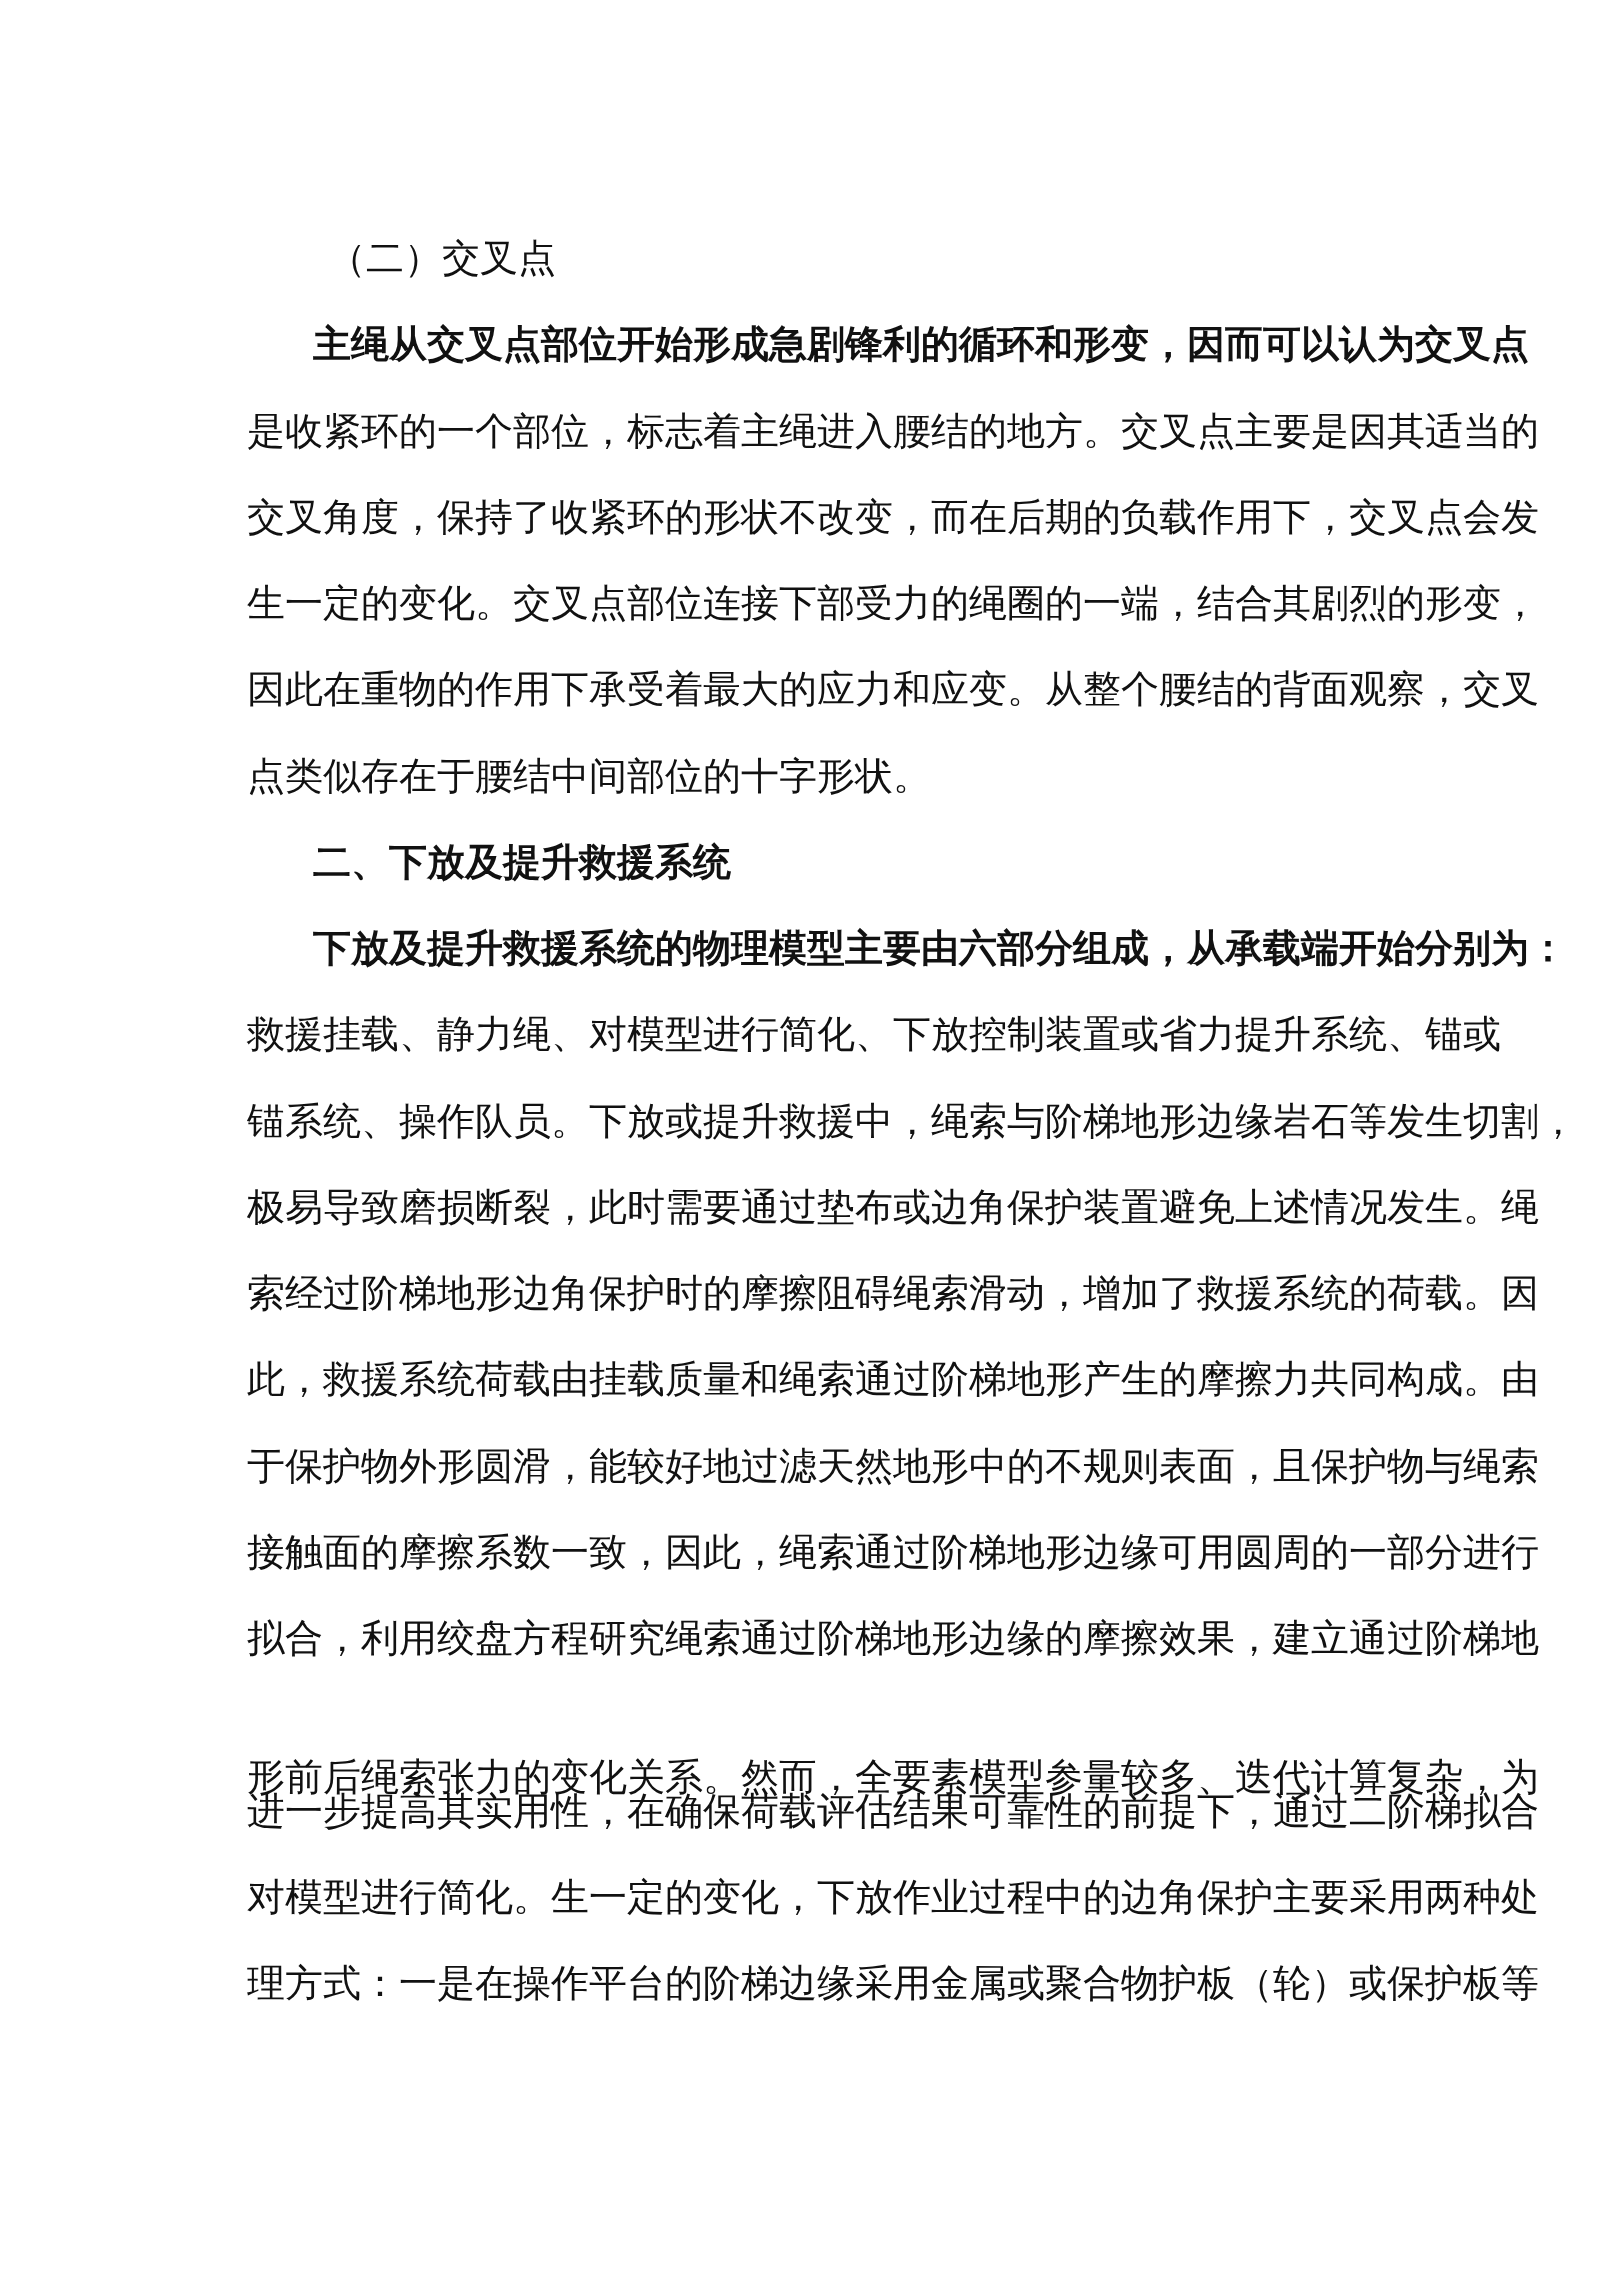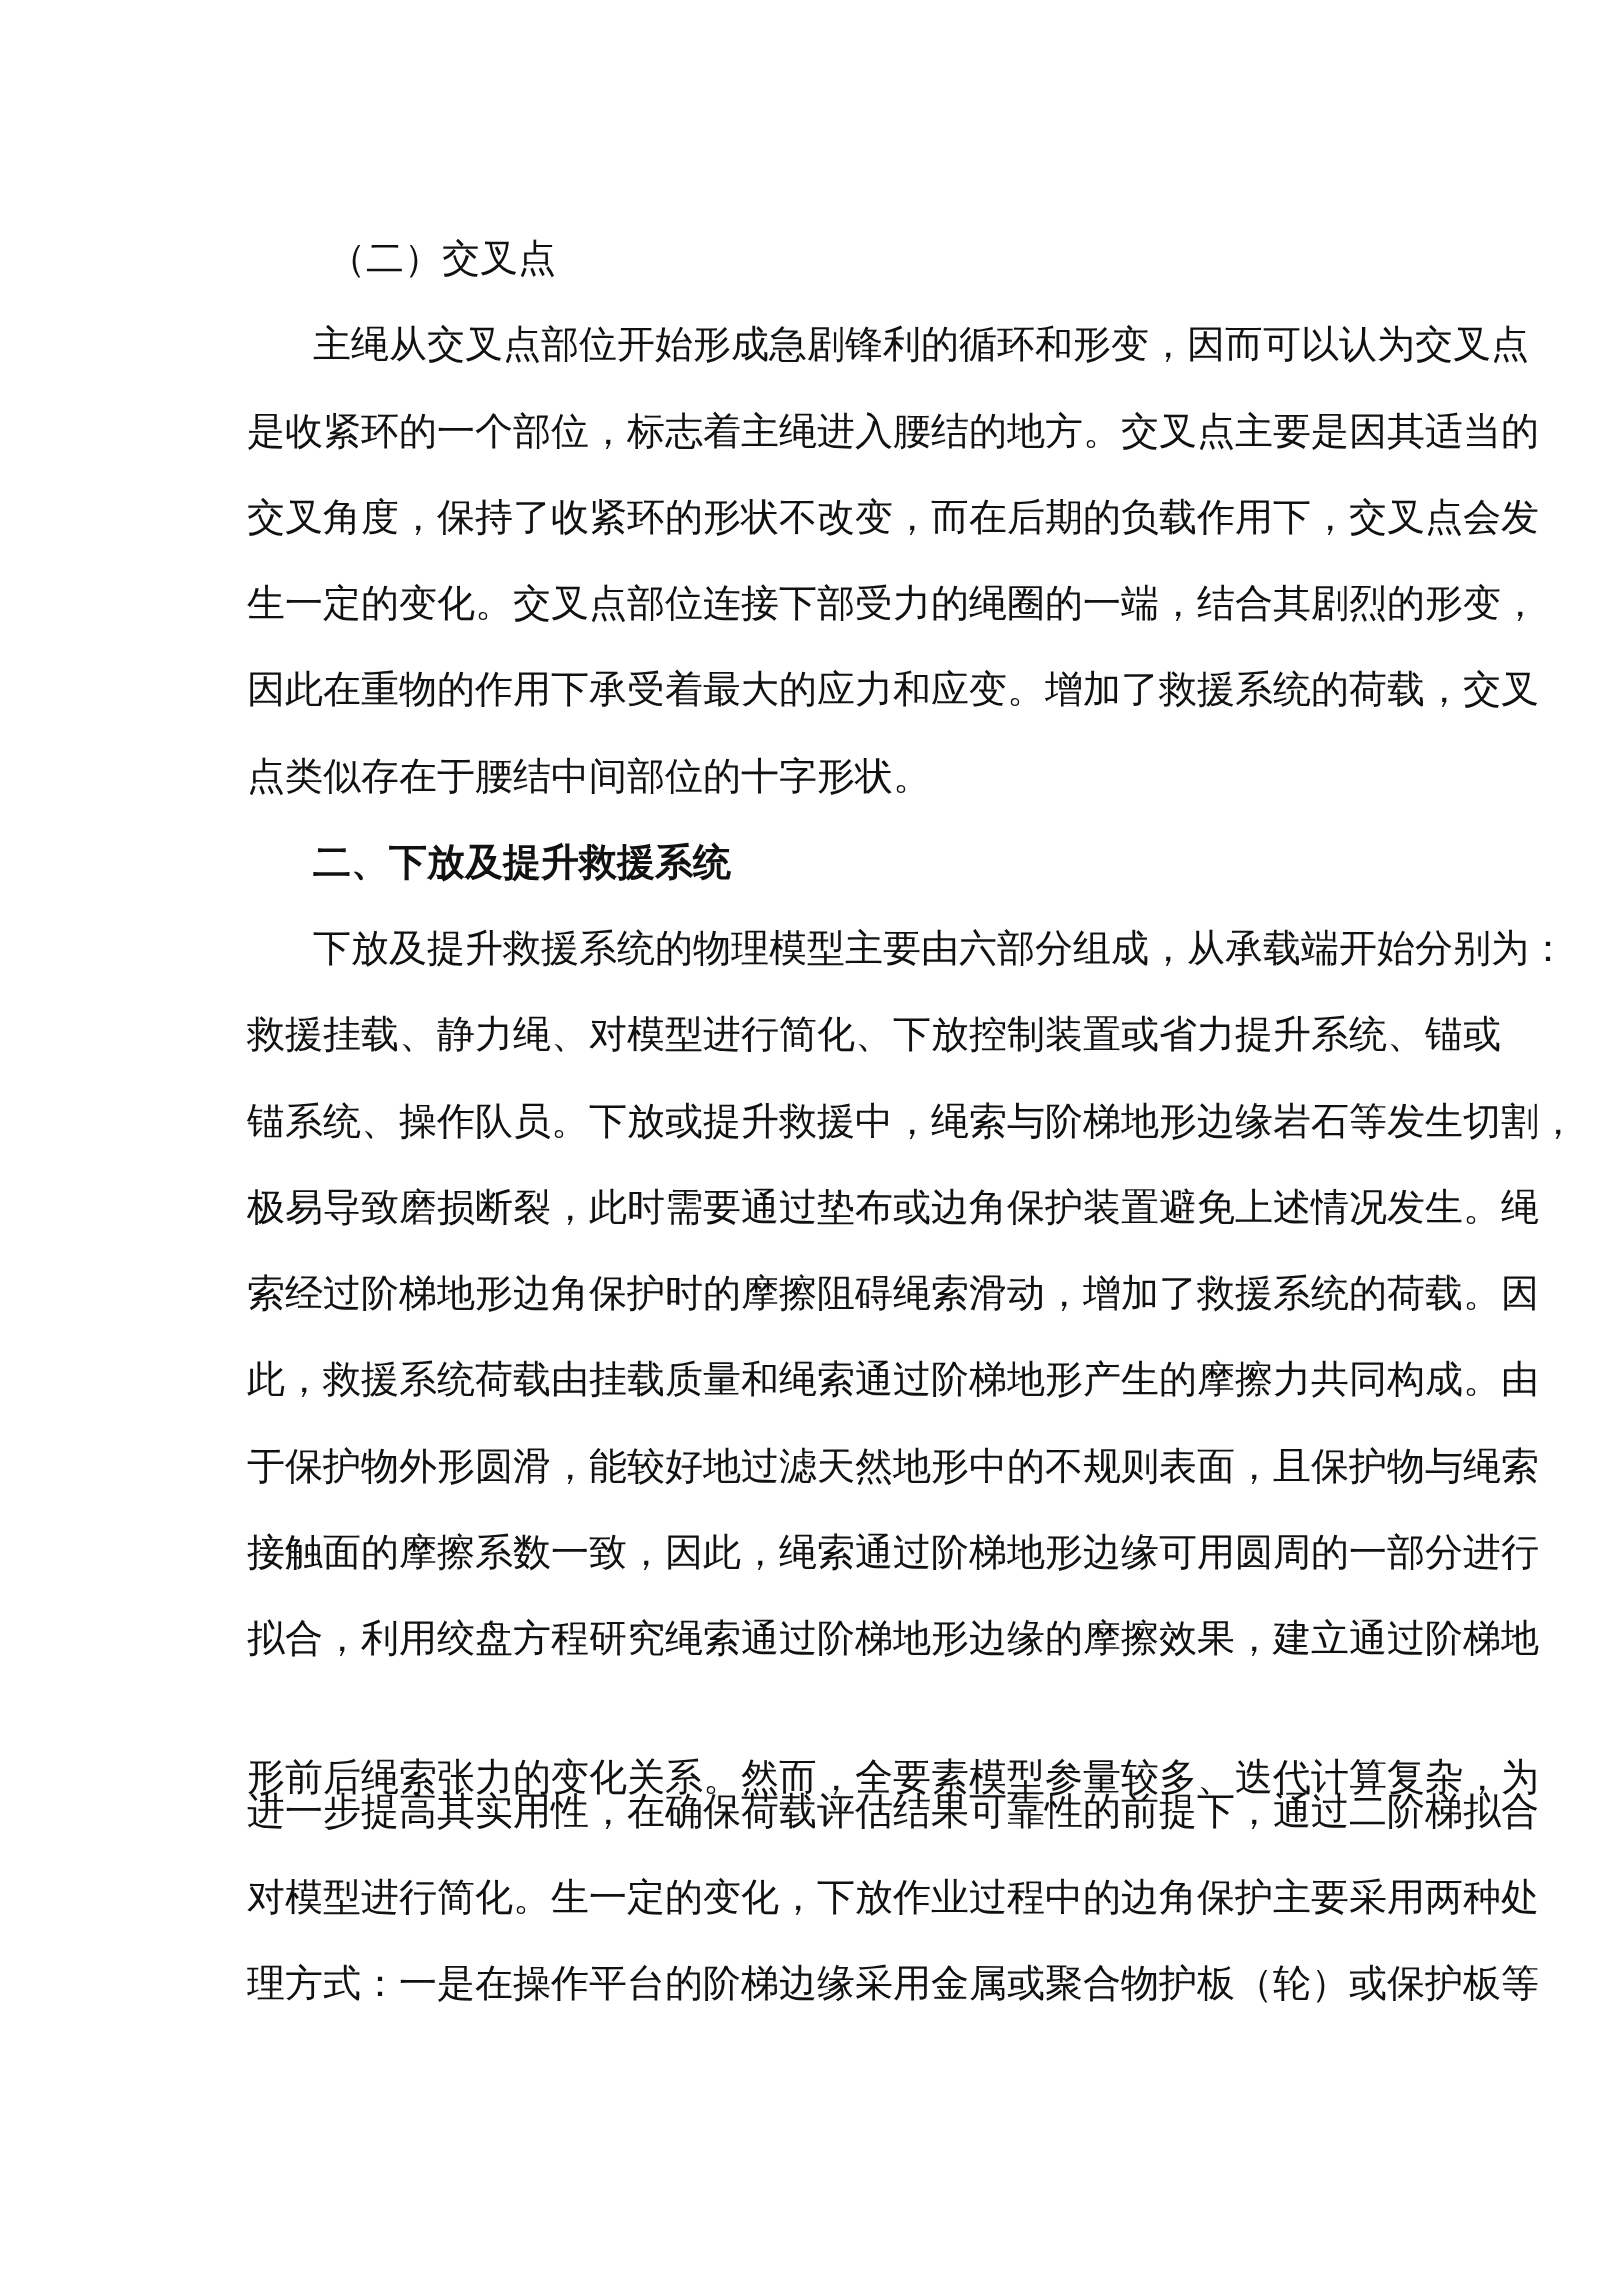--- a/index.html
+++ b/index.html
@@ -28,37 +28,37 @@
       font-size: 38px;
       line-height: 39px;
       white-space: nowrap;
       letter-spacing: 0;
     }
     .justify {
       width: 1111px;
       text-align: justify;
       text-align-last: justify;
     }
-    .indent { left: 66px; }
+    .indent { left: 66px; font-weight: bold; }
     .indent.justify { width: 1046px; }
     .subhead { left: 81px; }
     .bold { font-weight: bold; }
   </style>
 </head>
 <body>
 
 <div class="page">
 
   <div class="line subhead" style="top:239px;">（二）交叉点</div>
 
   <div class="line indent justify" style="top:325px;">主绳从交叉点部位开始形成急剧锋利的循环和形变，因而可以认为交叉点</div>
   <div class="line justify" style="top:412px;">是收紧环的一个部位，标志着主绳进入腰结的地方。交叉点主要是因其适当的</div>
   <div class="line justify" style="top:498px;">交叉角度，保持了收紧环的形状不改变，而在后期的负载作用下，交叉点会发</div>
   <div class="line justify" style="top:584px;">生一定的变化。交叉点部位连接下部受力的绳圈的一端，结合其剧烈的形变，</div>
-  <div class="line justify" style="top:670px;">因此在重物的作用下承受着最大的应力和应变。增加了救援系统的荷载，交叉</div>
+  <div class="line justify" style="top:670px;">因此在重物的作用下承受着最大的应力和应变。从整个腰结的背面观察，交叉</div>
   <div class="line" style="top:757px;">点类似存在于腰结中间部位的十字形状。</div>
 
   <div class="line indent bold" style="top:843px;">二、下放及提升救援系统</div>
 
   <div class="line indent justify" style="top:929px;">下放及提升救援系统的物理模型主要由六部分组成，从承载端开始分别为：</div>
   <div class="line justify" style="top:1015px;">救援挂载、静力绳、对模型进行简化、下放控制装置或省力提升系统、锚或</div>
   <div class="line justify" style="top:1102px;">锚系统、操作队员。下放或提升救援中，绳索与阶梯地形边缘岩石等发生切割，</div>
   <div class="line justify" style="top:1188px;">极易导致磨损断裂，此时需要通过垫布或边角保护装置避免上述情况发生。绳</div>
   <div class="line justify" style="top:1274px;">索经过阶梯地形边角保护时的摩擦阻碍绳索滑动，增加了救援系统的荷载。因</div>
   <div class="line justify" style="top:1360px;">此，救援系统荷载由挂载质量和绳索通过阶梯地形产生的摩擦力共同构成。由</div>

